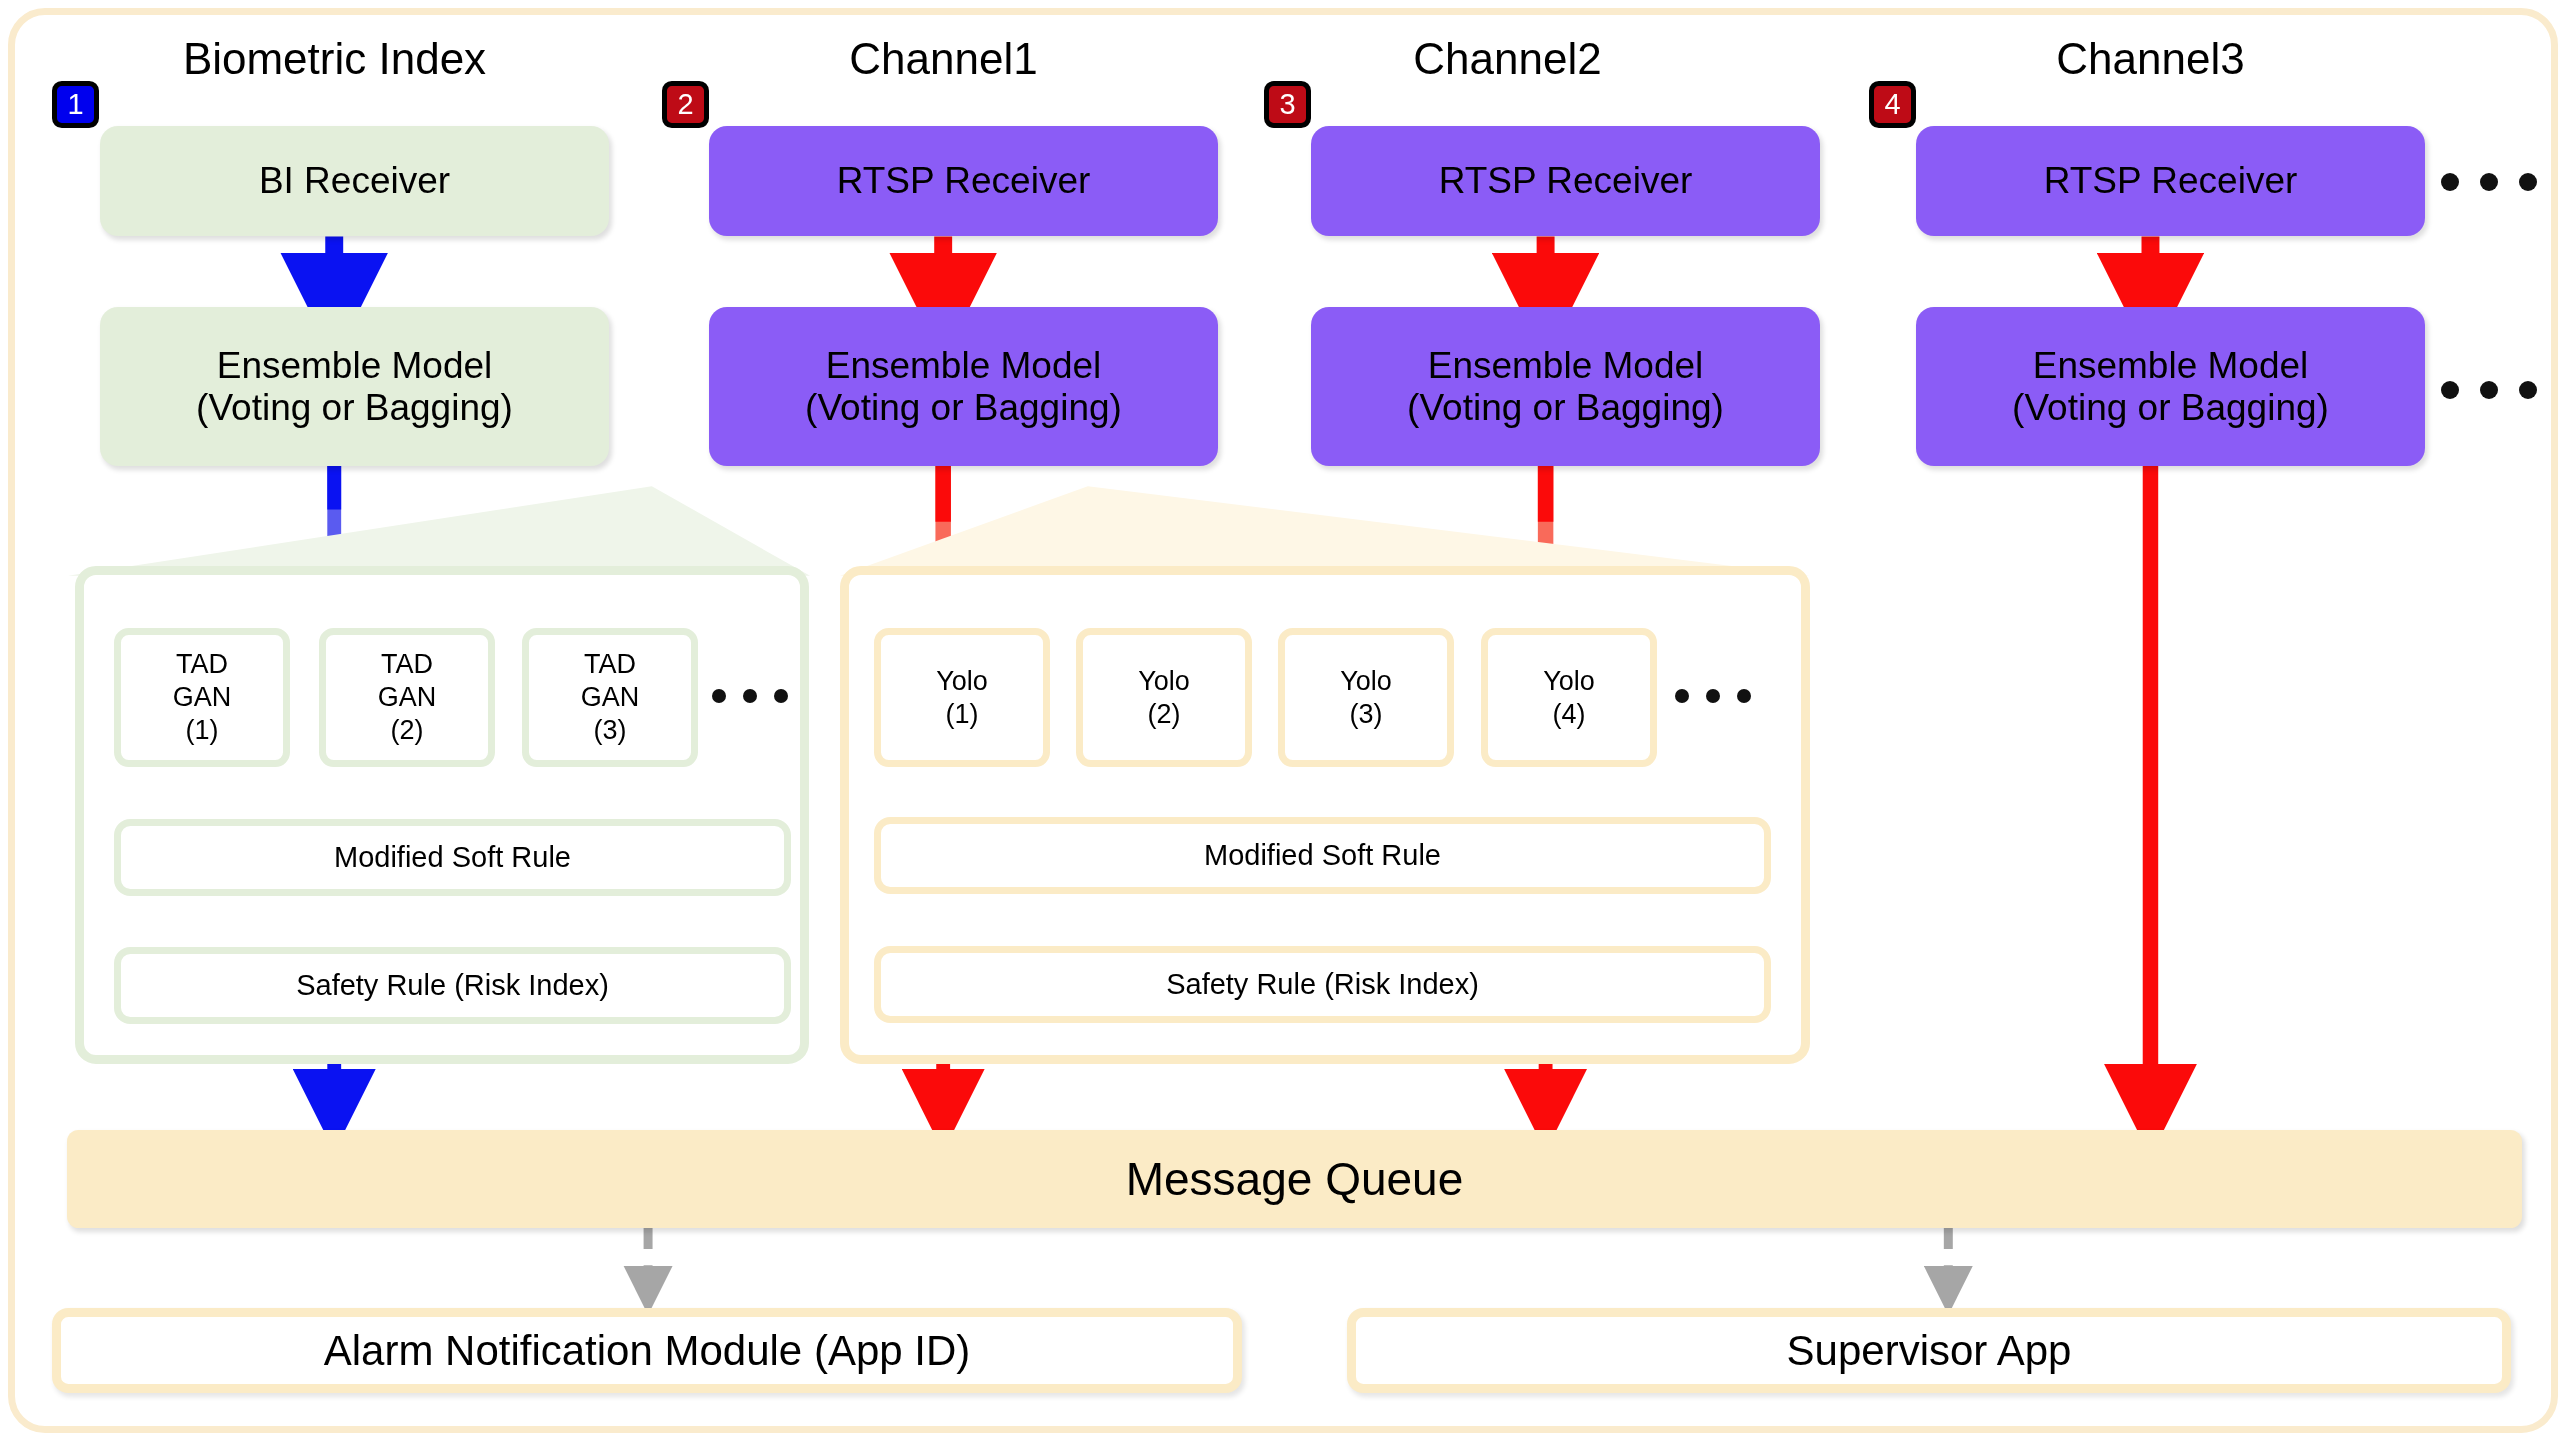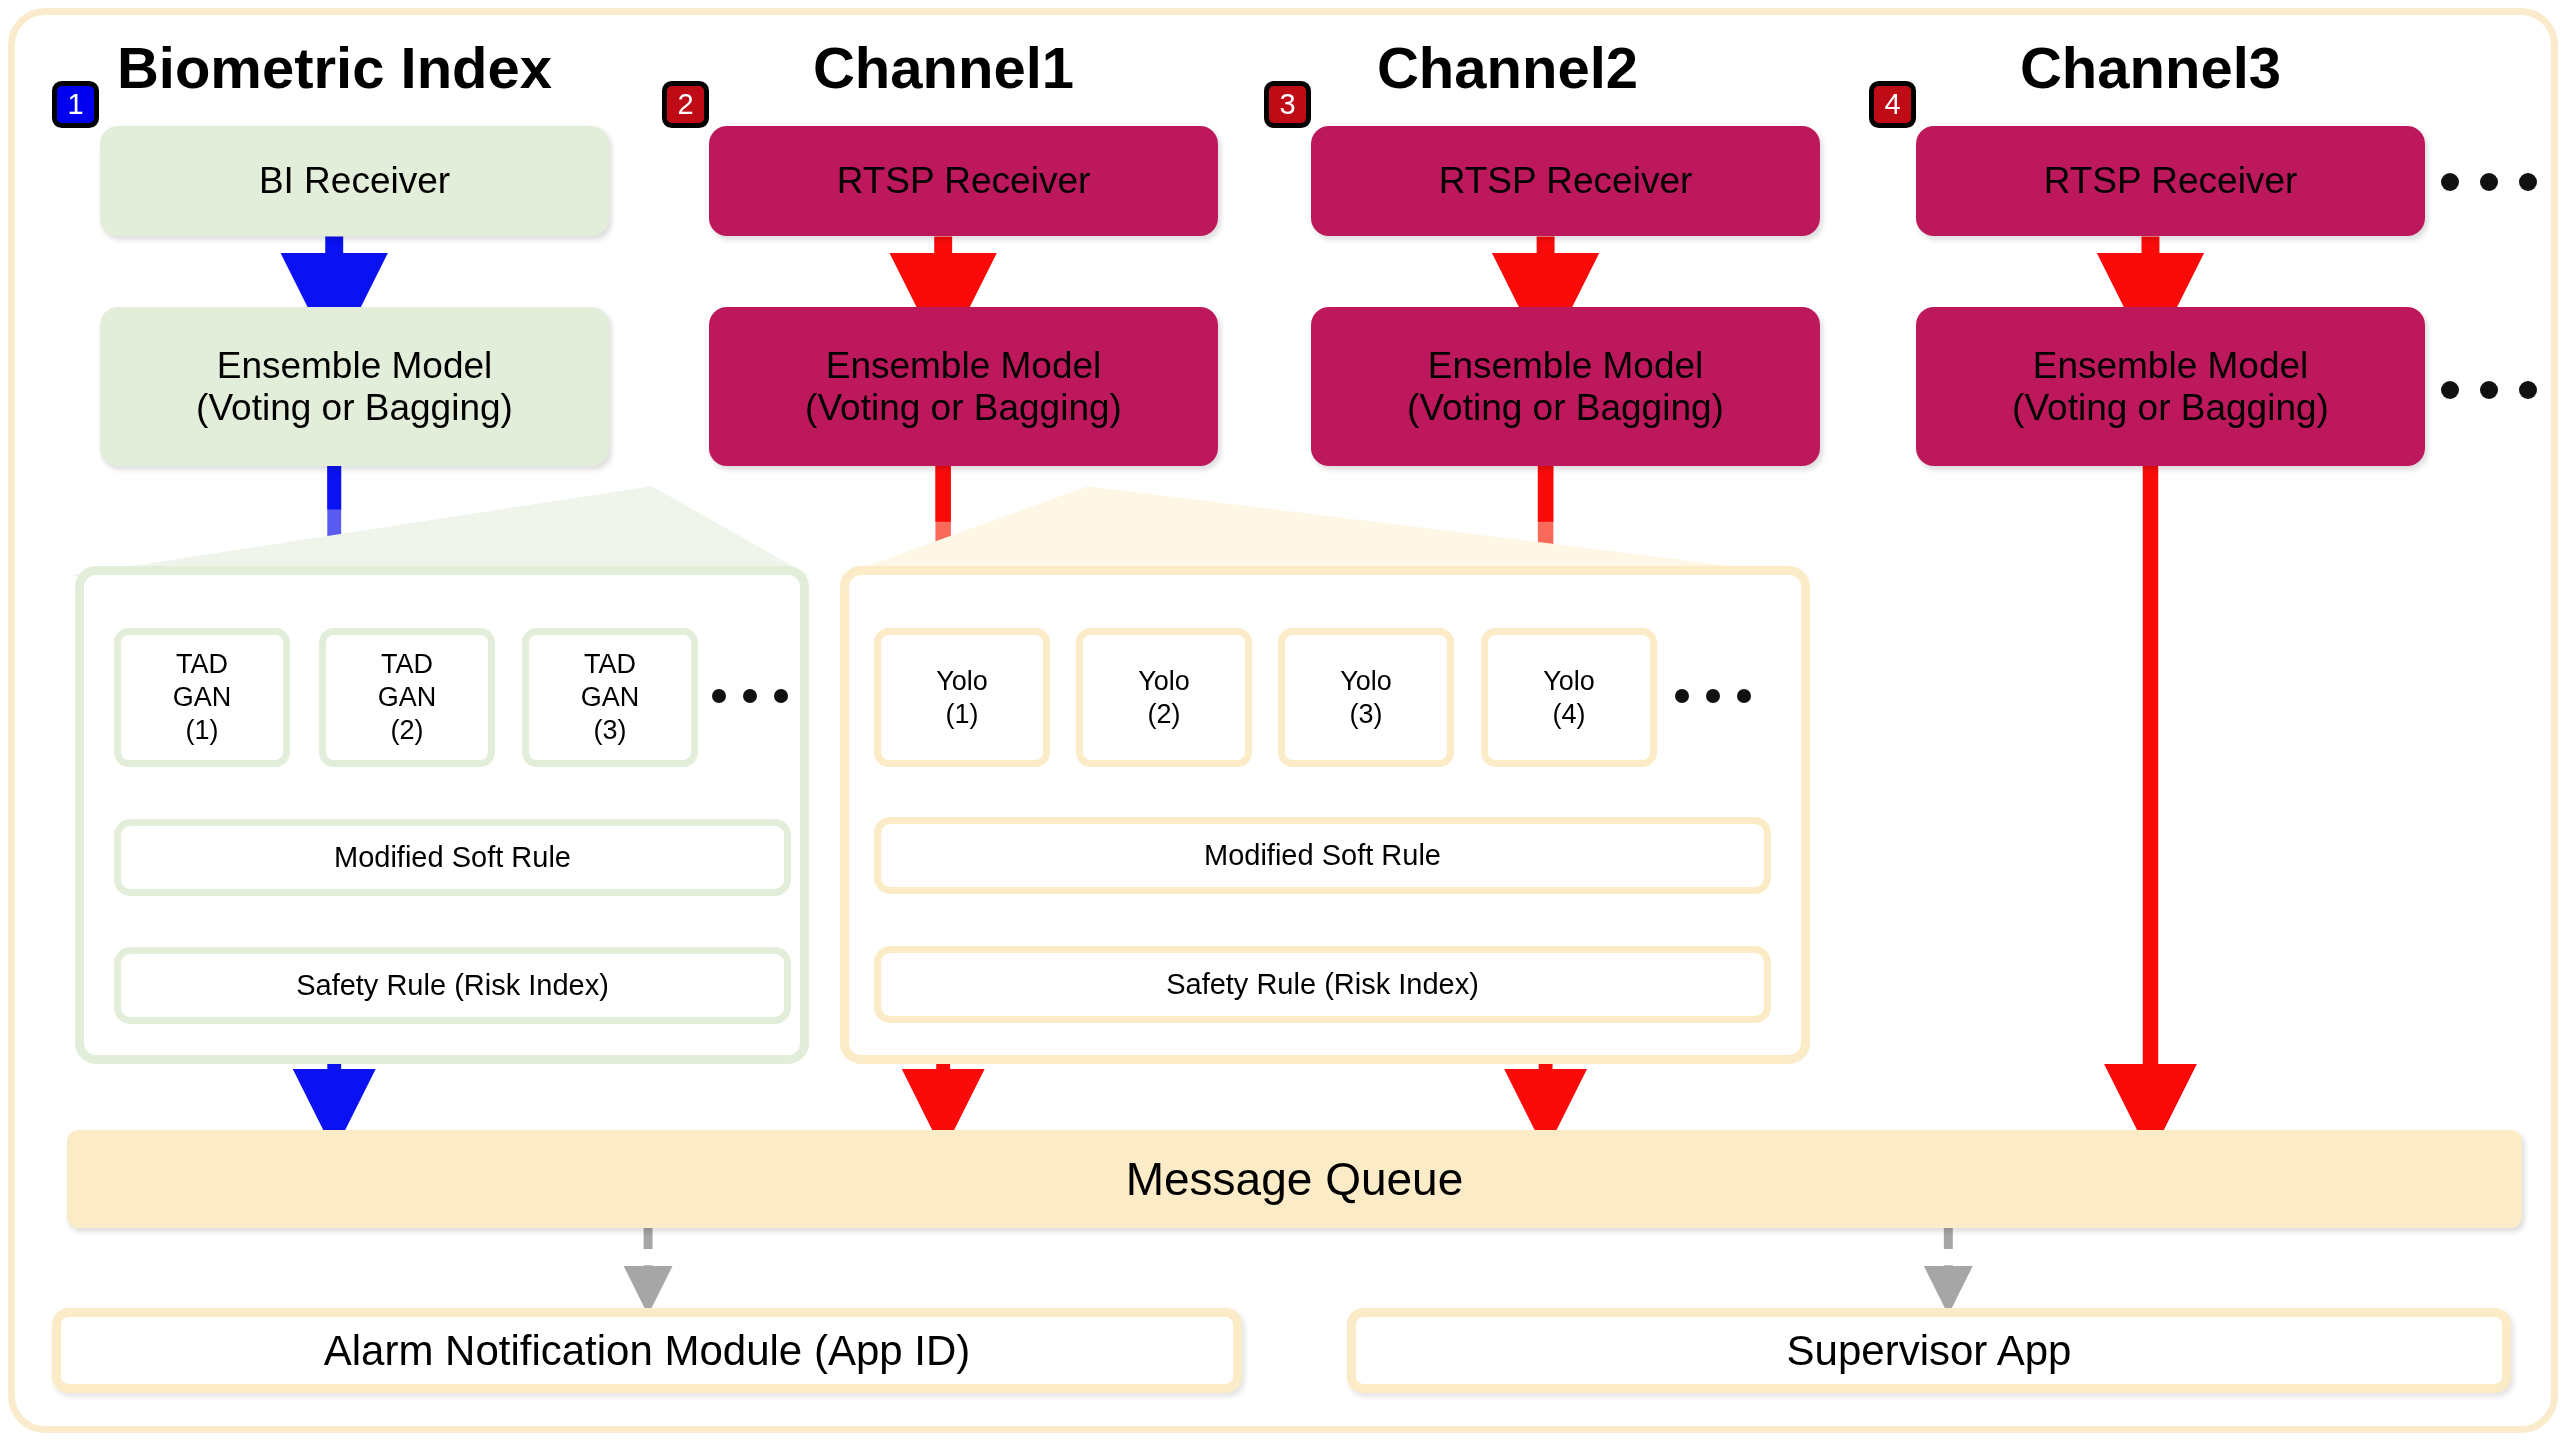--- a/index.html
+++ b/index.html
@@ -13,21 +13,21 @@
   }
 
   
   .node{
     position:absolute;box-sizing:border-box;display:flex;align-items:center;
     justify-content:center;text-align:center;color:#000;line-height:1.12;
     border-radius:18px;
     margin-left:20px;
   }
   .node.green{background:#E3EEDA;box-shadow:2.4px 3.3px 4.9px rgba(0,0,0,.13);}
-  .node.orange{background:#be185d;box-shadow:2.4px 3.3px 4.9px rgba(0,0,0,.13);}
+  .node.orange{background:#8b5cf6;box-shadow:2.4px 3.3px 4.9px rgba(0,0,0,.13);}
 
   
   .chip{
     position:absolute;box-sizing:border-box;background:#ffffff;border-radius:14.7px;
     display:flex;align-items:center;justify-content:center;text-align:center;
     font-size:27px;line-height:1.22;color:#000;white-space:pre-line;
   }
   .chip.green{border:7.3px solid #E3EEDA;}
   .chip.orange{border:7.3px solid #FBEBC6;}
 
@@ -55,21 +55,21 @@
     box-shadow:2.4px 3.3px 4.9px rgba(0,0,0,.13);
   }
   .appbox{
     position:absolute;box-sizing:border-box;background:#ffffff;border:9px solid #FBEBC6;
     border-radius:16.3px;display:flex;align-items:center;justify-content:center;
     font-size:42px;color:#000;box-shadow:2.4px 3.3px 4.9px rgba(0,0,0,.10);
   }
 
   
   .coltitle{
-    position:absolute;font-size:58px;color:#000;text-align:center;white-space:nowrap;font-weight:bold;
+    position:absolute;font-size:44px;color:#000;text-align:center;white-space:nowrap;
   }
 
   
   .badge{
     position:absolute;width:47px;height:47px;box-sizing:border-box;
     border:5.7px solid #000;border-radius:9.8px;
     display:flex;align-items:center;justify-content:center;
     color:#fff;font-size:29px;line-height:1;
   }
   .badge.blue{background:#0000EE;}

